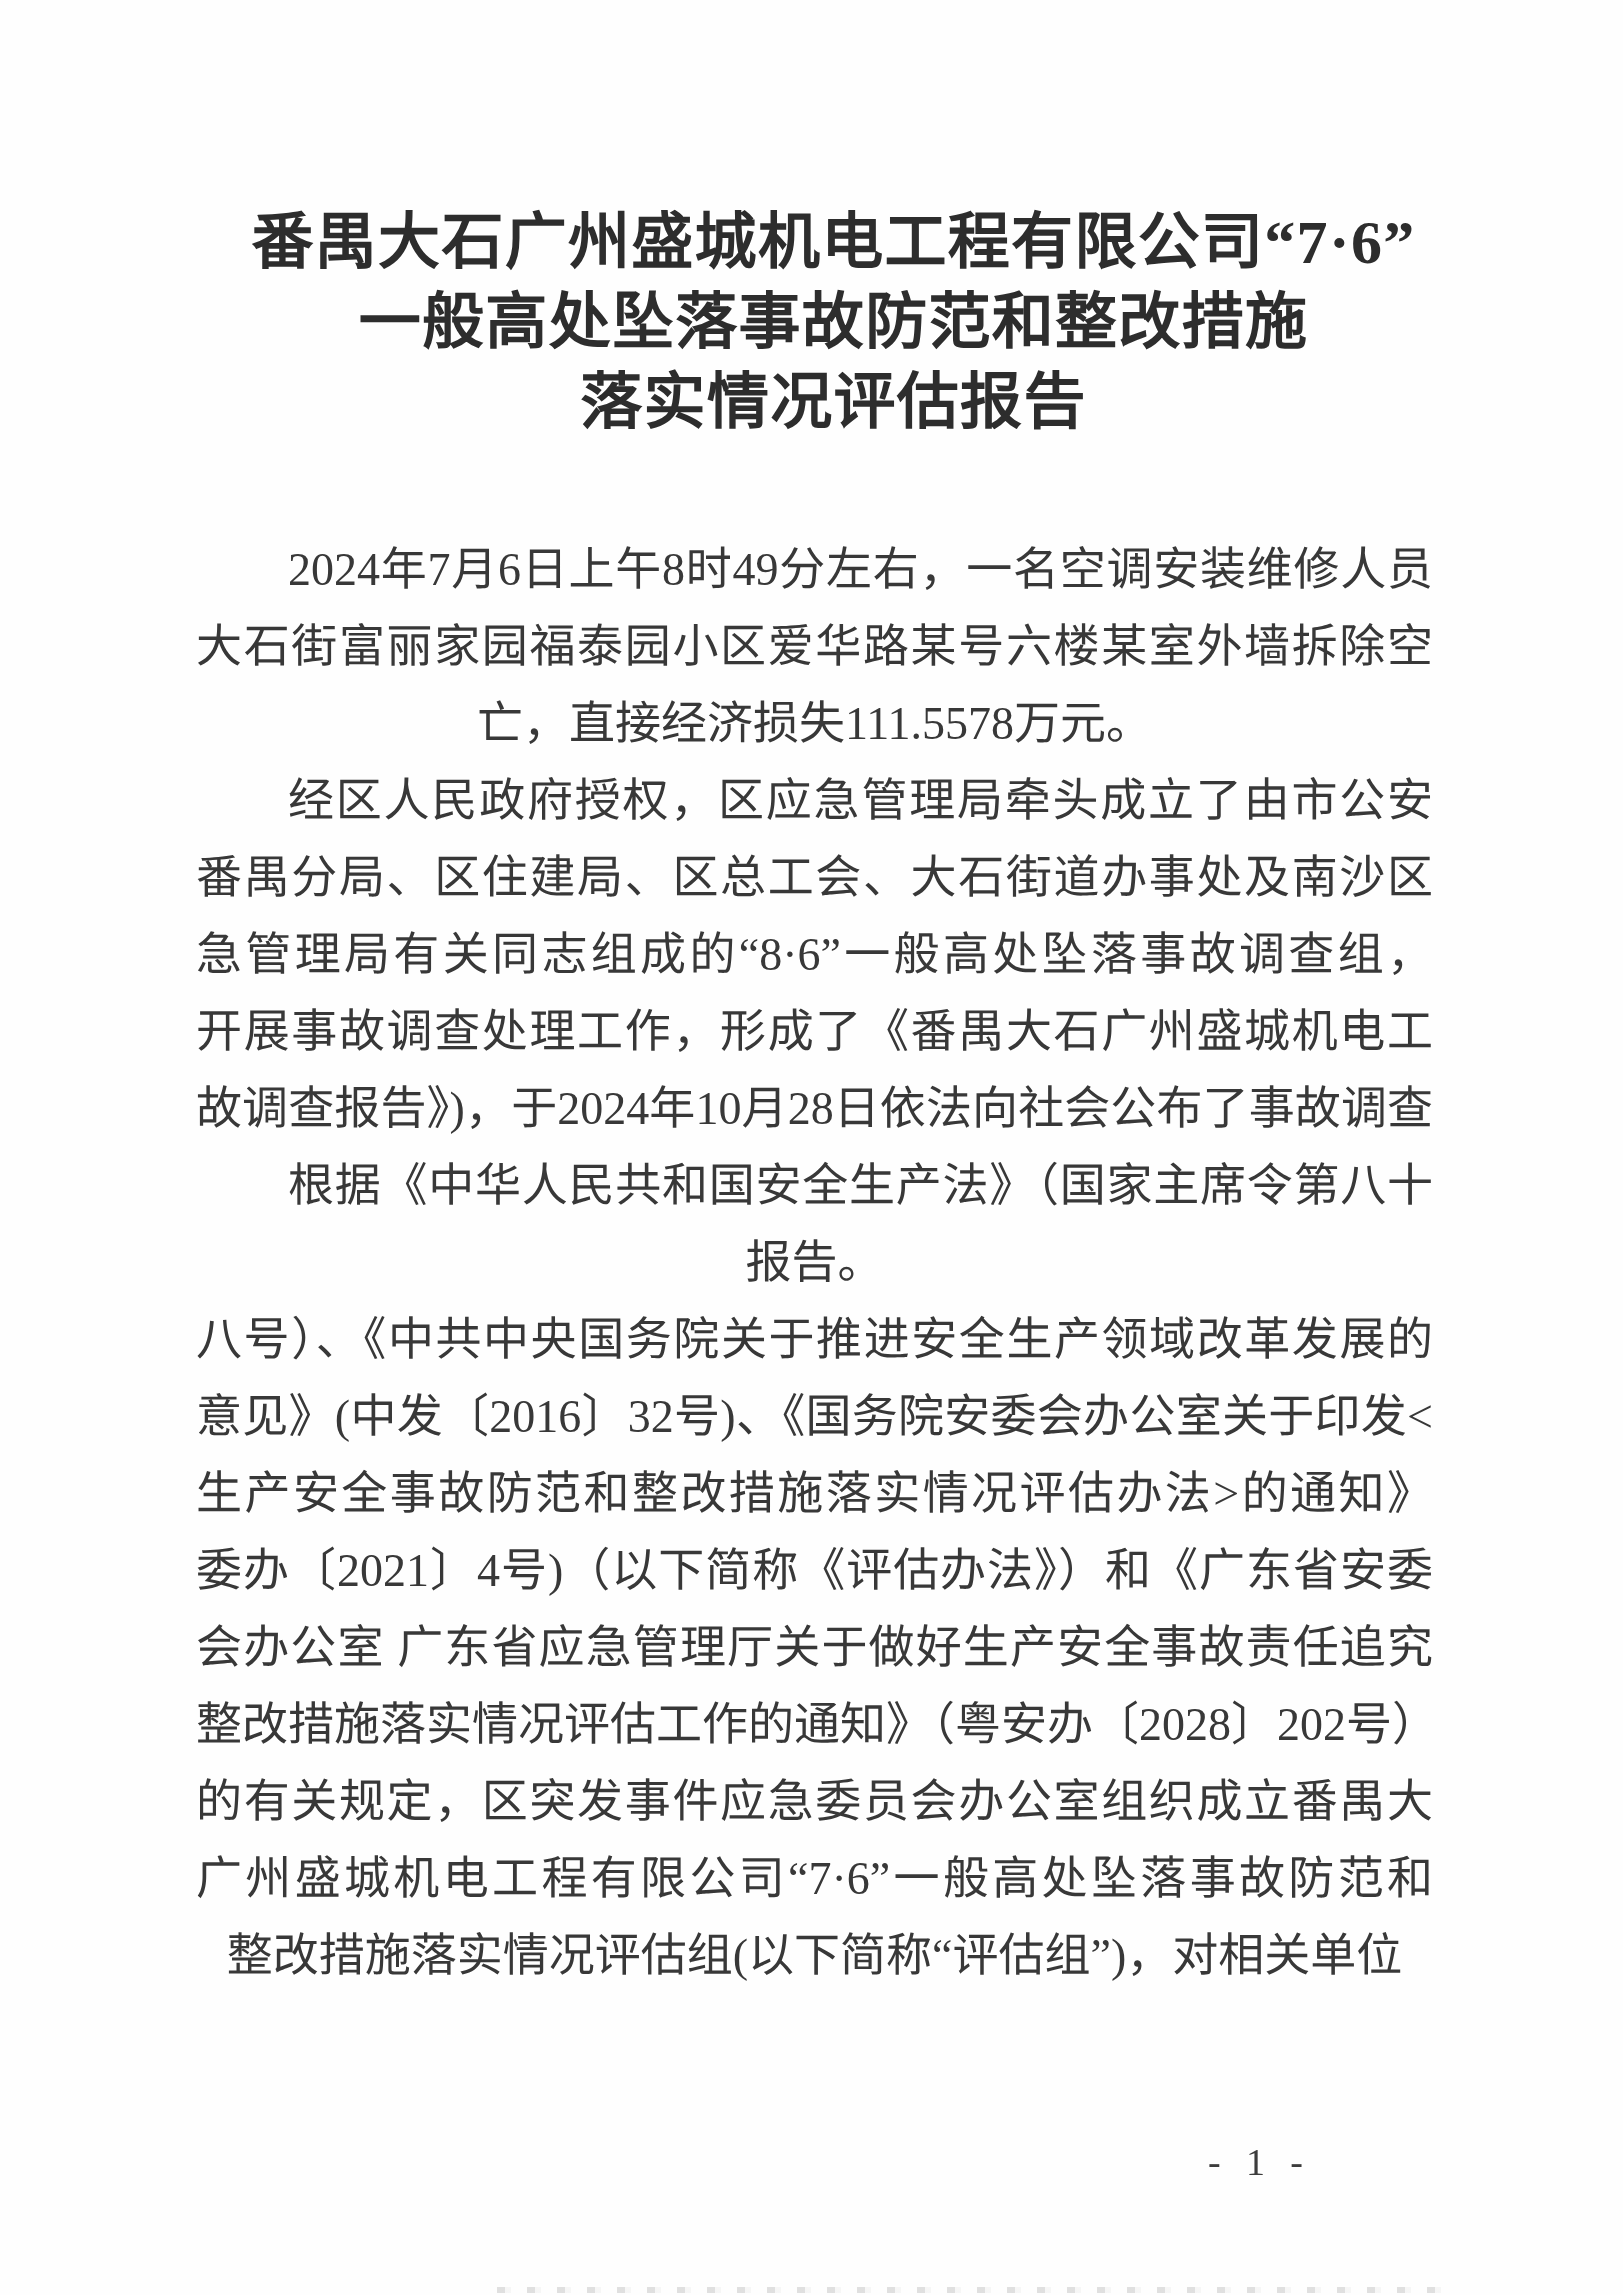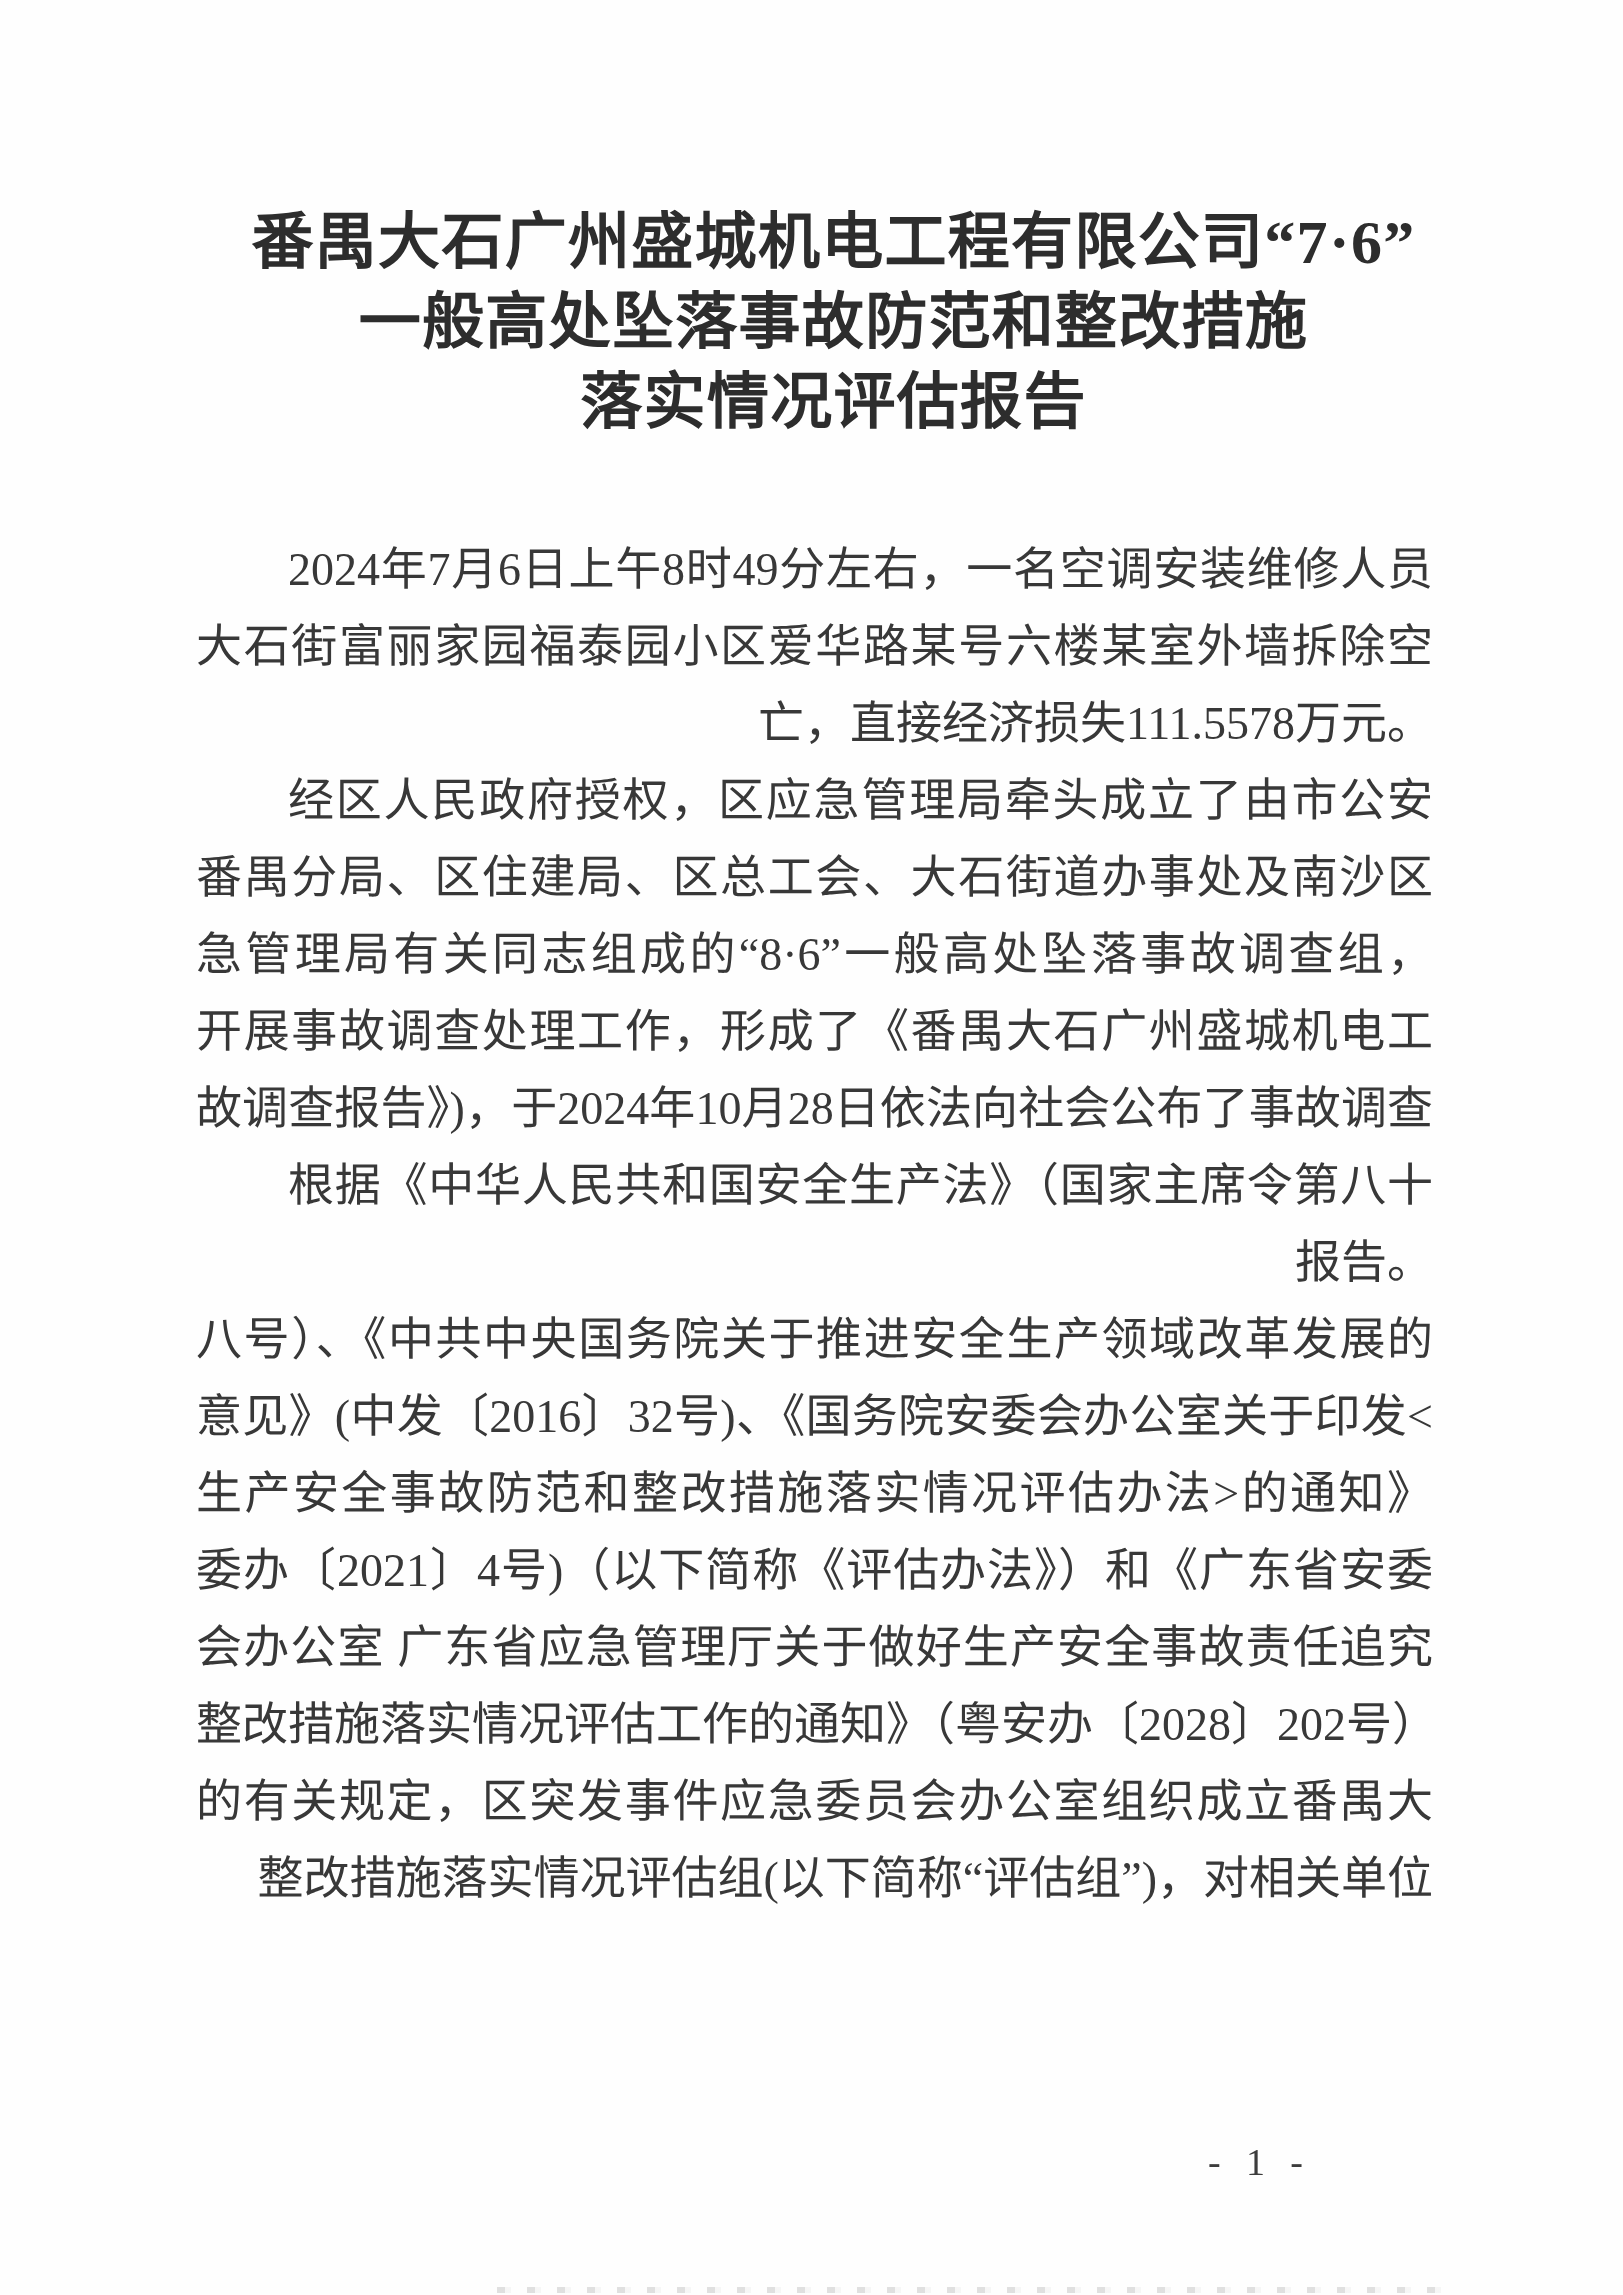--- a/index.html
+++ b/index.html
@@ -36,21 +36,21 @@
     left: 196px;
     width: 1237px;
     font-size: 46px;
     line-height: 77px;
     color: #383838;
     letter-spacing: 0;
   }
   .body-line {
     height: 77px;
     white-space: nowrap;
-    text-align: right;
+    text-align: center;
   }
   .body-line.fill {
     white-space: normal;
     text-align: justify;
     text-align-last: justify;
     overflow: hidden;
   }
   .body-line.indent {
     padding-left: 92px;
   }
@@ -111,20 +111,21 @@
     <div class="body-line indent fill">根据《中华人民共和国安全生产法》（国家主席令第八十</div>
 
     <div class="body-line">报告。</div>
     <div class="body-line fill">八号）、《中共中央国务院关于推进安全生产领域改革发展的</div>
     <div class="body-line fill">意见》(中发〔2016〕32号)、《国务院安委会办公室关于印发&lt;</div>
     <div class="body-line fill">生产安全事故防范和整改措施落实情况评估办法&gt;的通知》(安</div>
     <div class="body-line fill">委办〔2021〕4号)（以下简称《评估办法》）和《广东省安委</div>
     <div class="body-line fill">会办公室 广东省应急管理厅关于做好生产安全事故责任追究和</div>
     <div class="body-line fill">整改措施落实情况评估工作的通知》（粤安办〔2028〕202号）</div>
     <div class="body-line fill">的有关规定，区突发事件应急委员会办公室组织成立番禺大石</div>
+    <div class="body-line fill">广州盛城机电工程有限公司“7·6”一般高处坠落事故防范和</div>
     <div class="body-line">整改措施落实情况评估组(以下简称“评估组”)，对相关单位</div>
   </div>
 
   <div class="page-number">- 1 -</div>
 
   <div class="scan-artifact"></div>
 
 </div>
 
 

